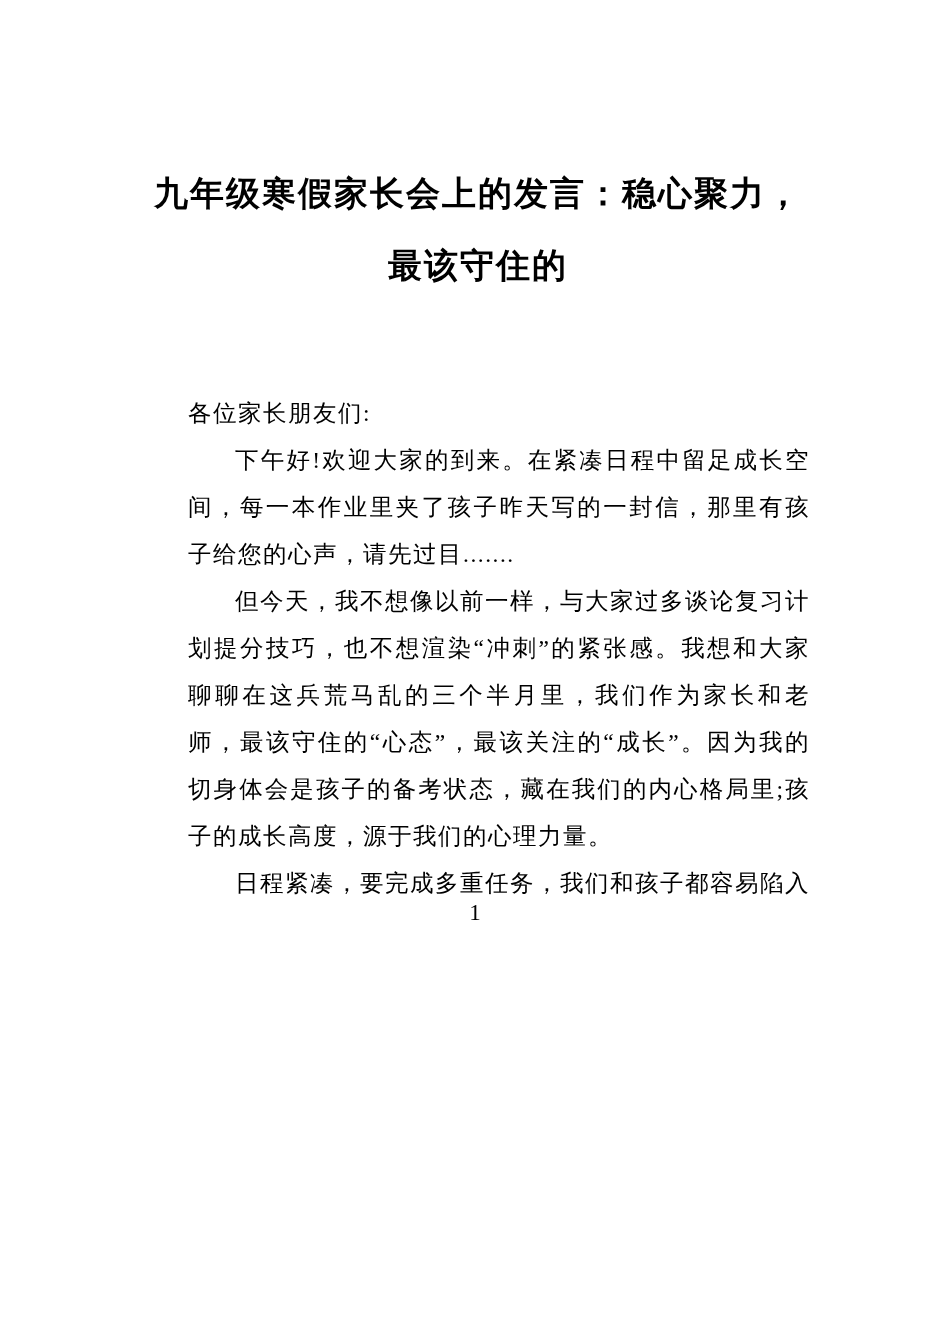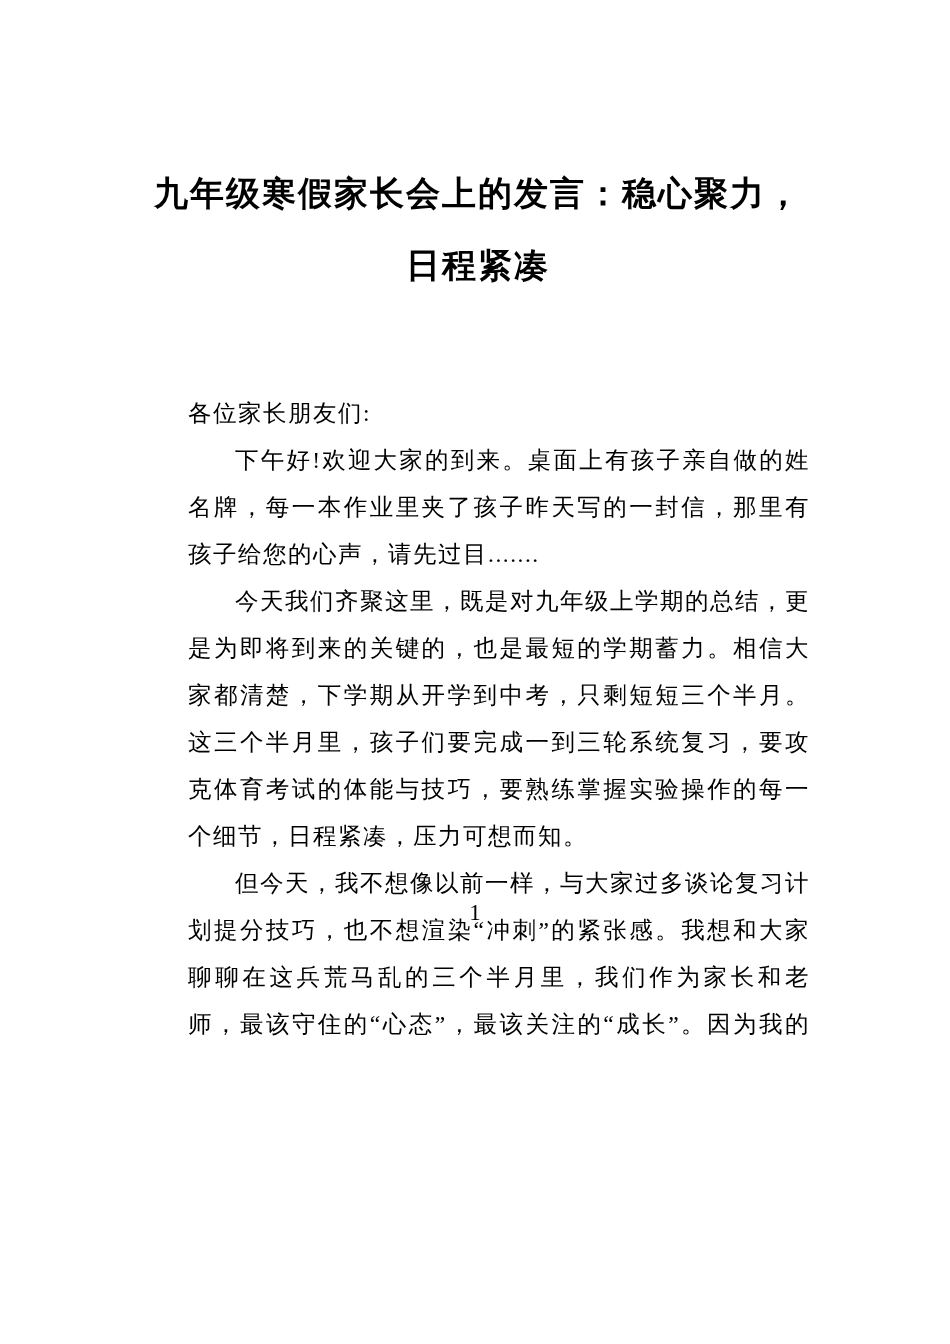--- a/index.html
+++ b/index.html
@@ -51,30 +51,29 @@
     font-family: "Liberation Serif", "DejaVu Serif", serif;
   }
 </style>
 </head>
 <body>
 
 <div class="page">
 
   <h1 class="title">
     <span class="title-line">九年级寒假家长会上的发言：稳心聚力，</span>
-    <span class="title-line">日程紧凑</span>
+    <span class="title-line">最该守住的</span>
   </h1>
 
   <div class="body-text">
 
     <p class="para no-indent">各位家长朋友们:</p>
 
-    <p class="para">下午好!欢迎大家的到来。桌面上有孩子亲自做的姓名牌，每一本作业里夹了孩子昨天写的一封信，那里有孩子给您的心声，请先过目.......</p>
+    <p class="para">下午好!欢迎大家的到来。在紧凑日程中留足成长空间，每一本作业里夹了孩子昨天写的一封信，那里有孩子给您的心声，请先过目.......</p>
 
-    <p class="para">今天我们齐聚这里，既是对九年级上学期的总结，更是为即将到来的关键的，也是最短的学期蓄力。相信大家都清楚，下学期从开学到中考，只剩短短三个半月。这三个半月里，孩子们要完成一到三轮系统复习，要攻克体育考试的体能与技巧，要熟练掌握实验操作的每一个细节，日程紧凑，压力可想而知。</p>
 
     <p class="para">但今天，我不想像以前一样，与大家过多谈论复习计划提分技巧，也不想渲染“冲刺”的紧张感。我想和大家聊聊在这兵荒马乱的三个半月里，我们作为家长和老师，最该守住的“心态”，最该关注的“成长”。因为我的切身体会是孩子的备考状态，藏在我们的内心格局里;孩子的成长高度，源于我们的心理力量。</p>
 
 
     <p class="para">日程紧凑，要完成多重任务，我们和孩子都容易陷入</p>
 
   </div>
 
   <div class="page-number">1</div>
 

